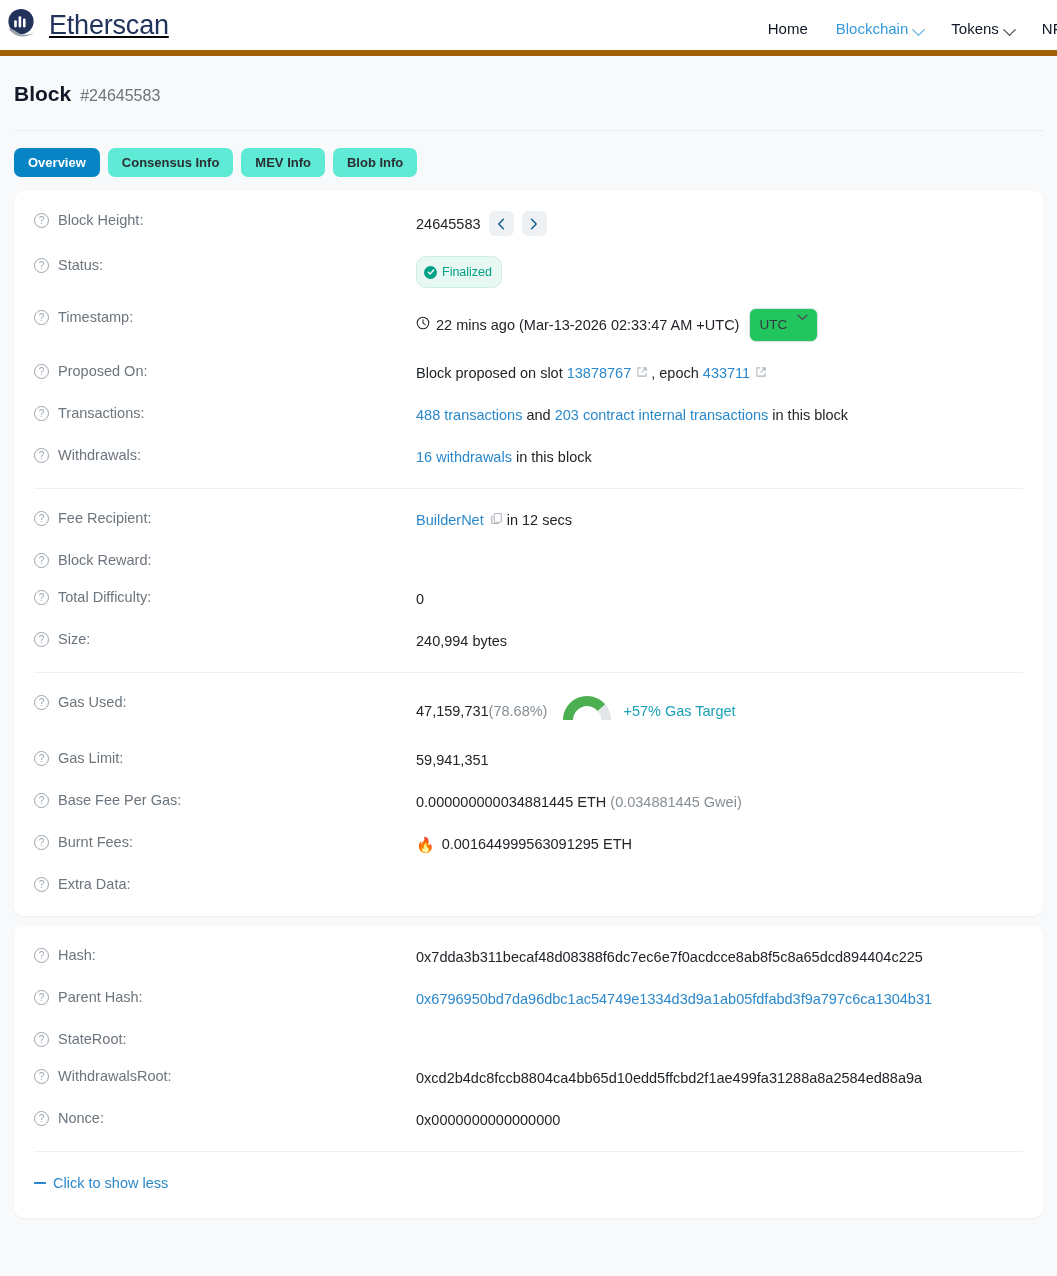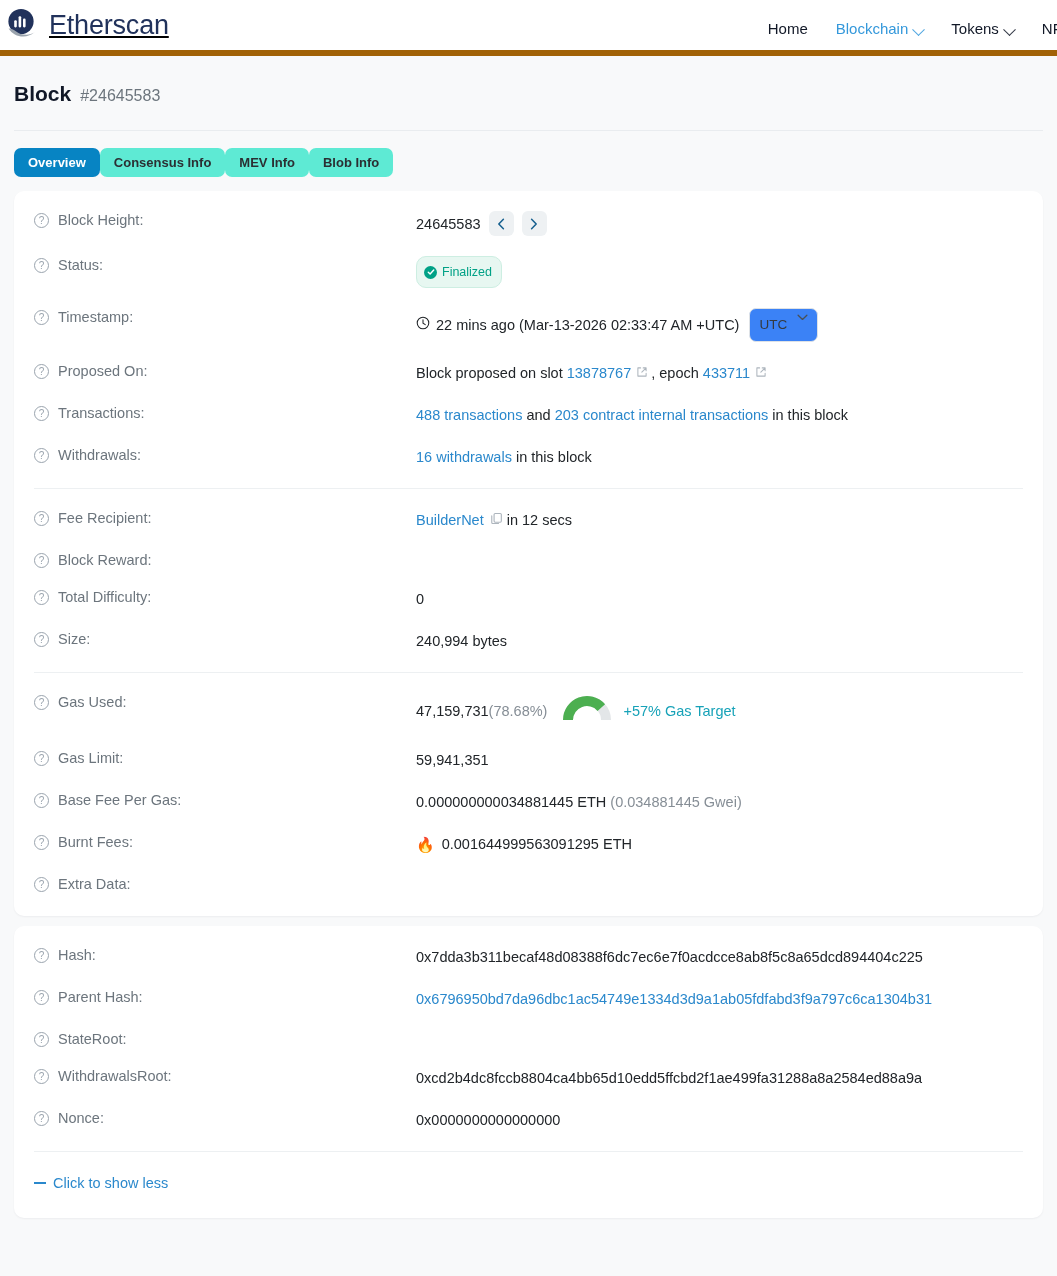--- a/index.html
+++ b/index.html
@@ -68,20 +68,21 @@
   .page-title { font-size: 21px; font-weight: bold; color: #111827; }
   .page-sub { font-size: 16px; color: #6c757d; }
   .head-rule {
     margin: 24px 14px 0 14px;
     border-top: 1px solid #e9ecef;
   }
 
   
   .tabs {
     display: flex;
+    gap: 8px;
     padding: 17px 14px 0 14px;
   }
   .tab {
     font-size: 13px;
     font-weight: bold;
     padding: 7px 14px;
     border-radius: 7px;
     background: #5eead4;
     color: #2b2f33;
     cursor: pointer;
@@ -192,21 +193,21 @@
   .tz-select {
     display: inline-flex;
     align-items: flex-start;
     gap: 10px;
     border: 1px solid #dee2e6;
     border-radius: 7px;
     padding: 5px 9px;
     font-size: 13.5px;
     color: #343a40;
     margin-left: 10px;
-    background: #3b82f6;
+    background: #22c55e;
     cursor: pointer;
   }
 
   .ext { margin: 0 3px 0 5px; flex: 0 0 auto; }
   .copy-ic { margin: 0 4px 0 6px; flex: 0 0 auto; cursor: pointer; }
 
   .gauge { margin: 0 12px 0 16px; flex: 0 0 auto; }
   .gastarget { color: #17a2b8; }
 
   .flame { margin-right: 7px; font-size: 15px; line-height: 1; }

